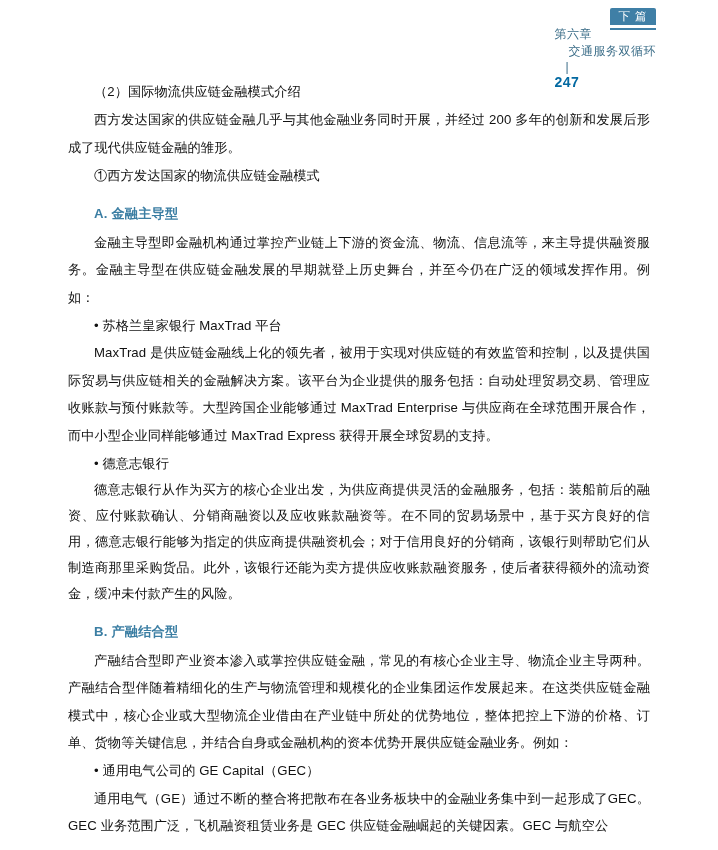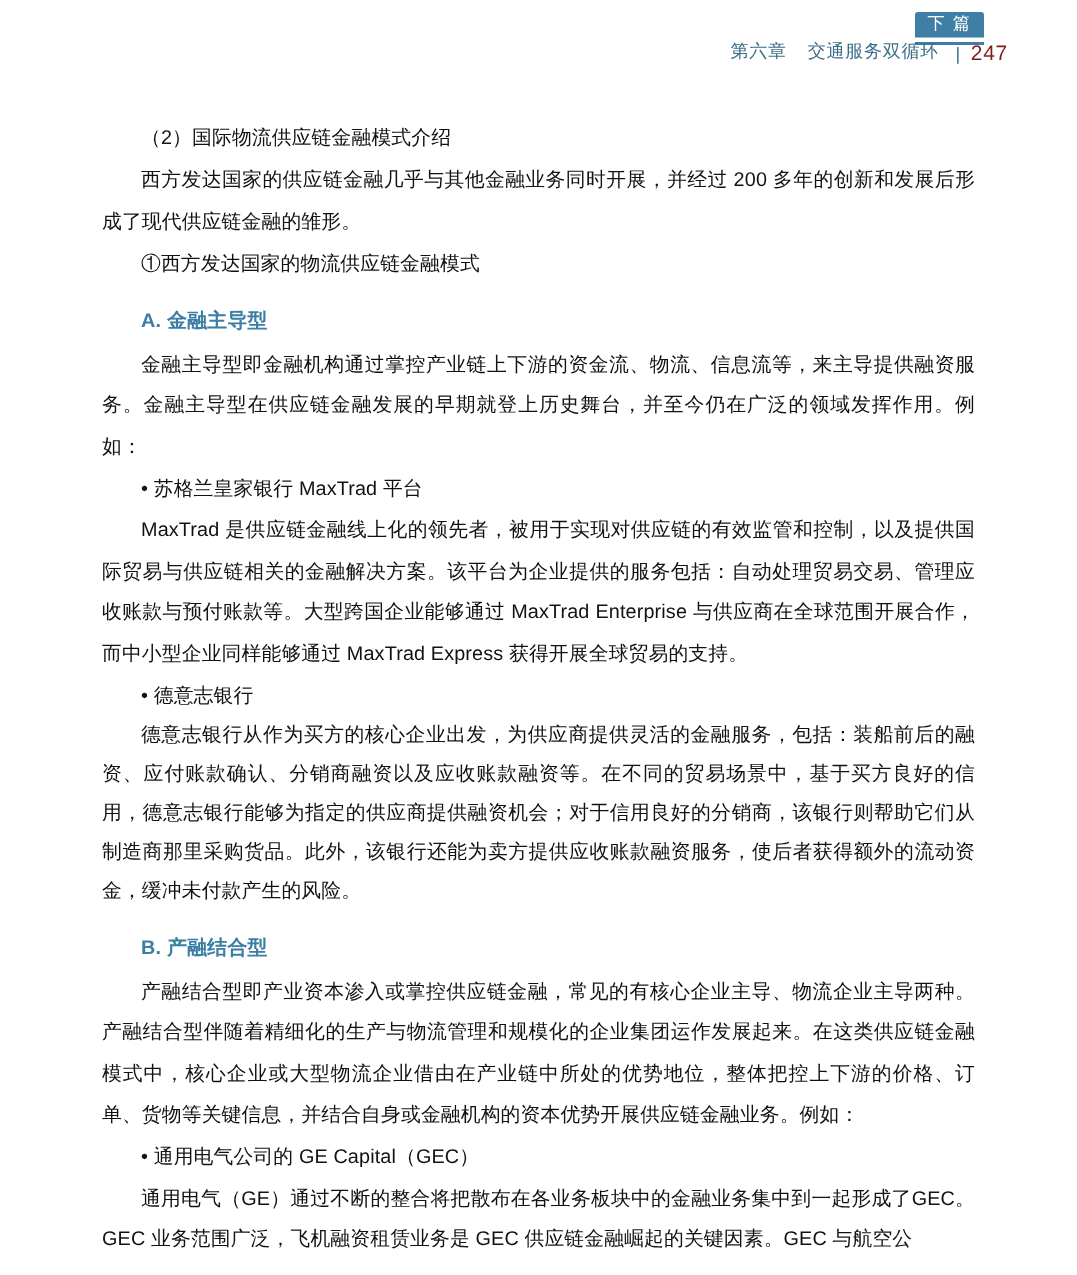--- a/index.html
+++ b/index.html
@@ -49,45 +49,46 @@
     position: absolute;
     top: 28px;
     right: 62px;
     width: 46px;
     height: 2px;
     background: #3f7fa6;
   }
   .header-row {
     position: absolute;
     top: 26px;
-    right: 46px;
+    right: 62px;
     display: flex;
-    align-items: flex-end;
+    align-items: flex-start;
     gap: 0px;
+    flex-direction: column;
   }
   .chapter-label {
     font-size: 12px;
     color: #3b6d88;
     letter-spacing: 0.5px;
   }
   .chapter-title {
     font-size: 12px;
     color: #3b6d88;
     letter-spacing: 0.5px;
     margin-left: 14px;
   }
   .page-sep {
     color: #3b6d88;
     font-size: 12px;
     margin: 0 7px 0 11px;
   }
   .page-number {
     font-size: 14px;
-    color: #7f1d1d;
-    font-weight: normal;
+    color: #0369a1;
+    font-weight: bold;
     letter-spacing: 0.5px;
   }
 
   
   .content {
     position: absolute;
     top: 78px;
     left: 68px;
     width: 582px;
   }

